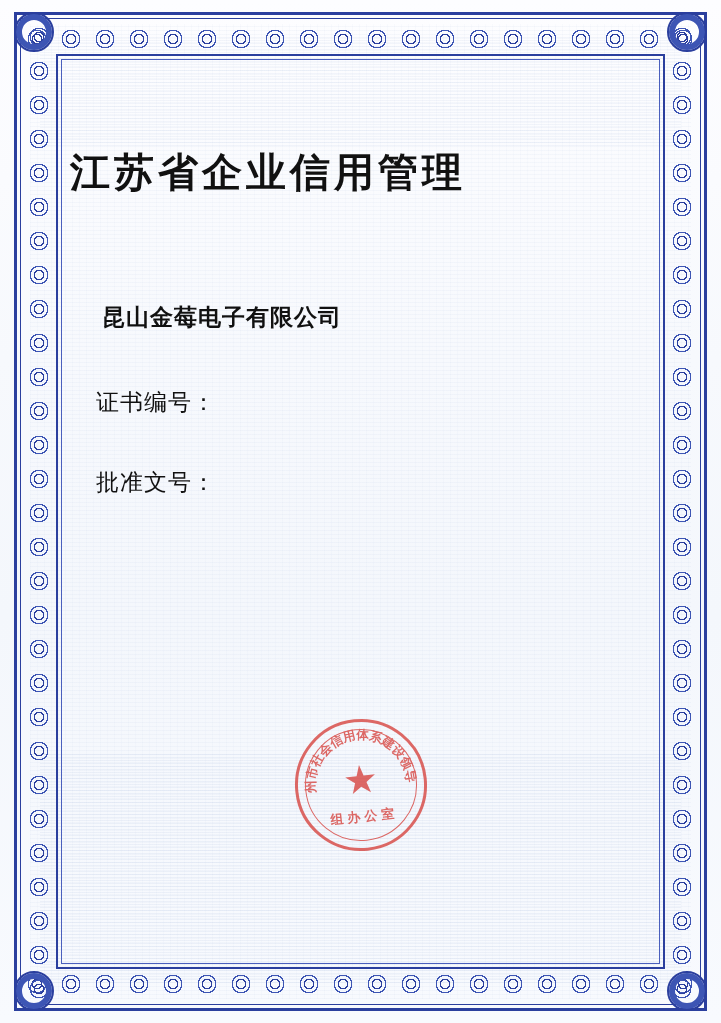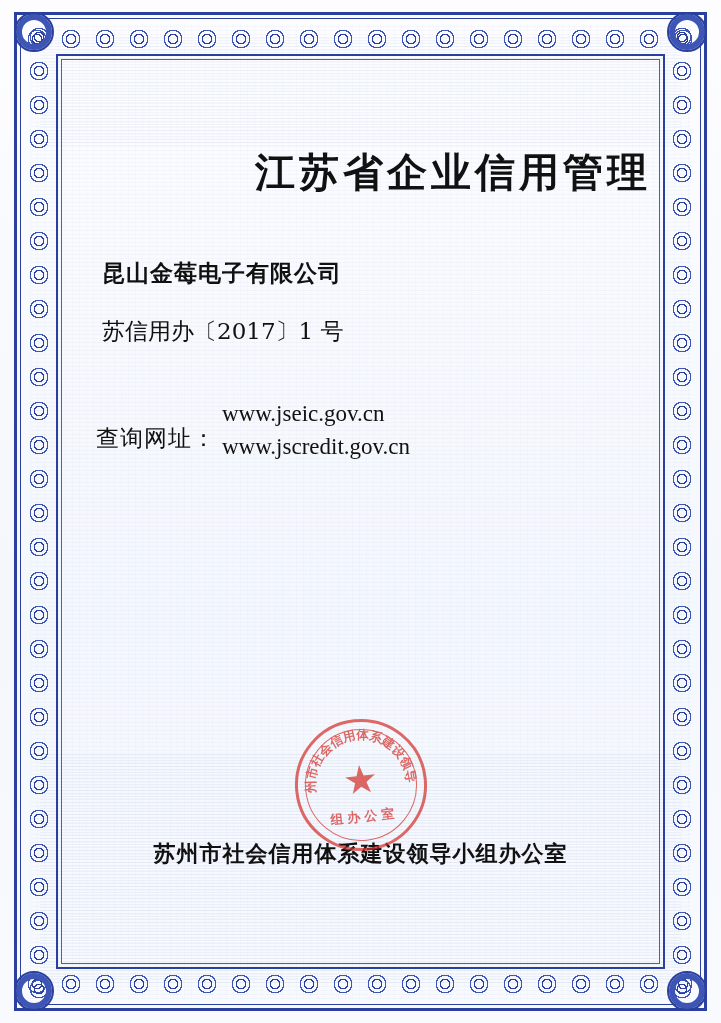--- a/index.html
+++ b/index.html
@@ -113,21 +113,22 @@
   .corner.tr { right: 14px; top: 12px; }
   .corner.bl { left: 14px;  bottom: 12px; }
   .corner.br { right: 14px; bottom: 12px; }
 
   
   .content {
     position: absolute;
     left: 70px; right: 70px; top: 70px; bottom: 70px;
     display: flex;
     flex-direction: column;
-    align-items: flex-end;
+    align-items: flex-start;
+    gap: 44px;
   }
 
   .title-line1 {
     margin-top: 75px;
     font-family: "DejaVu Serif", serif;
     font-weight: bold;
     font-size: 40px;
     letter-spacing: 4px;
     color: #111111;
     white-space: nowrap;
@@ -293,49 +294,44 @@
     <div class="title-line1">江苏省企业信用管理</div>
 
 
     <div class="fields">
 
       <div class="field-row">
         <span class="field-value bold-cn">昆山金莓电子有限公司</span>
       </div>
 
       <div class="field-row">
-        <span class="field-value">苏信用办〔2017〕1 号</span>
       </div>
 
       <div class="field-row">
+        <span class="field-label">证书编号：</span>
       </div>
 
       <div class="field-row urls">
-        <span class="field-label">查询网址：</span>
-        <span class="url-stack">
-          <span class="url-line">www.jseic.gov.cn</span>
-          <span class="url-line">www.jscredit.gov.cn</span>
-        </span>
+        <span class="field-label">批准文号：</span>
       </div>
 
     </div>
 
     <div class="footer">
 
       <div class="seal">
         <div class="seal-inner-ring"></div>
         <svg class="seal-arc-text" viewBox="0 0 126 126">
           <defs>
             <path id="sealArc" d="M 17,63 A 46,46 0 1 1 109,63"></path>
           </defs>
           <text>
             <textPath href="#sealArc" startOffset="50%" text-anchor="middle">苏州市社会信用体系建设领导小</textPath>
           </text>
         </svg>
         <div class="seal-star">★</div>
         <div class="seal-bottom-text">组办公室</div>
       </div>
 
-      <div class="issuer">苏州市社会信用体系建设领导小组办公室</div>
     </div>
 
   </div>
 </div>
 
 </body></html>

